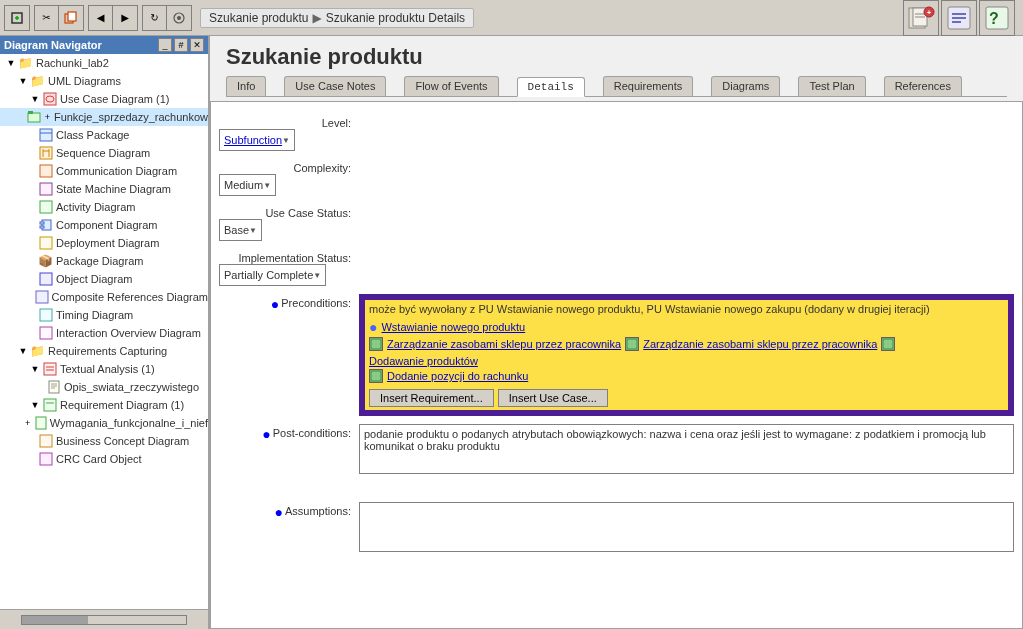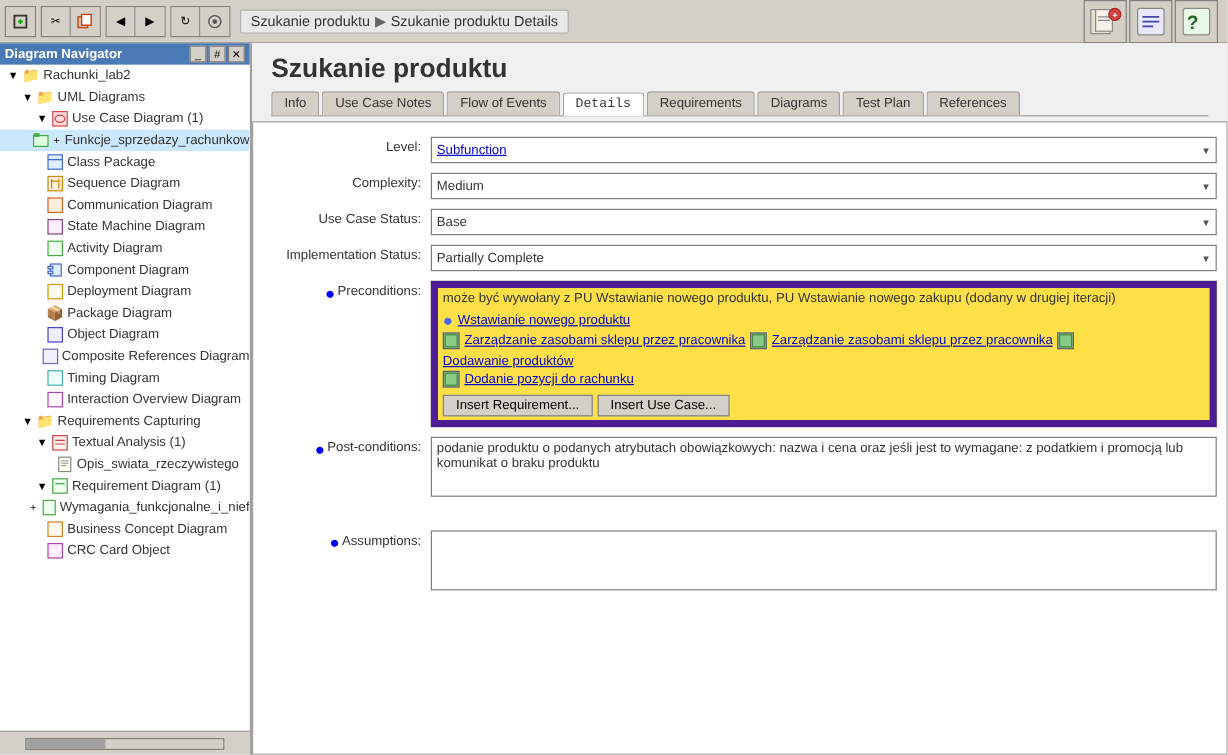--- a/index.html
+++ b/index.html
@@ -32,27 +32,27 @@
     .tree-expand { width: 14px; height: 14px; display: inline-flex; align-items: center; justify-content: center; font-size: 9px; cursor: pointer; }
     .tree-icon { width: 16px; height: 16px; display: inline-flex; align-items: center; justify-content: center; margin-right: 2px; }
     .tree-label { font-size: 11px; color: #333; }
 
     .sidebar-bottom { height: 20px; background: #d4d0c8; border-top: 1px solid #a0a0a0; display: flex; align-items: center; justify-content: center; }
 
     
     .content-area { flex: 1; display: flex; flex-direction: column; background: #f0f0f0; }
     .content-header { padding: 8px 16px 4px 16px; background: #f0f0f0; }
     .page-title { font-size: 22px; font-weight: bold; color: #333; margin-bottom: 6px; }
-    .tabs { display: flex; border-bottom: 1px solid #a0a0a0; gap: 0; }
+    .tabs { display: flex; border-bottom: 1px solid #a0a0a0; gap: 16px; }
     .tab { padding: 3px 10px; border: 1px solid #a0a0a0; border-bottom: none; background: #d4d0c8; cursor: pointer; font-size: 11px; color: #333; margin-right: 2px; border-radius: 3px 3px 0 0; }
     .tab.active { background: #ffffff; border-bottom: 1px solid white; z-index: 1; position: relative; bottom: -1px; font-family: Liberation Mono, monospace; }
 
     .content-body { flex: 1; background: white; border: 1px solid #a0a0a0; overflow-y: auto; padding: 8px 0; position: relative; }
     
-    .form-row { display: flex; align-items: flex-start; padding: 4px 8px; min-height: 24px; }
+    .form-row { display: flex; align-items: flex-start; padding: 4px 8px; min-height: 24px; flex-direction: column; }
     .form-label { width: 140px; min-width: 140px; font-size: 11px; color: #333; padding-top: 3px; text-align: right; padding-right: 8px; }
     .form-control { flex: 1; position: relative; }
     
     .dropdown-field { width: 100%; height: 22px; border: 1px solid #808080; background: white; display: flex; align-items: center; justify-content: space-between; padding: 0 4px; cursor: pointer; font-size: 11px; }
     .dropdown-arrow { font-size: 8px; color: #555; }
     .dropdown-value { color: #0000cc; text-decoration: underline; }
     .dropdown-value.plain { color: #333; text-decoration: none; }
 
     .textarea-field { width: 100%; border: 1px solid #808080; background: white; padding: 3px; font-size: 11px; resize: none; font-family: Arial, sans-serif; }
 

